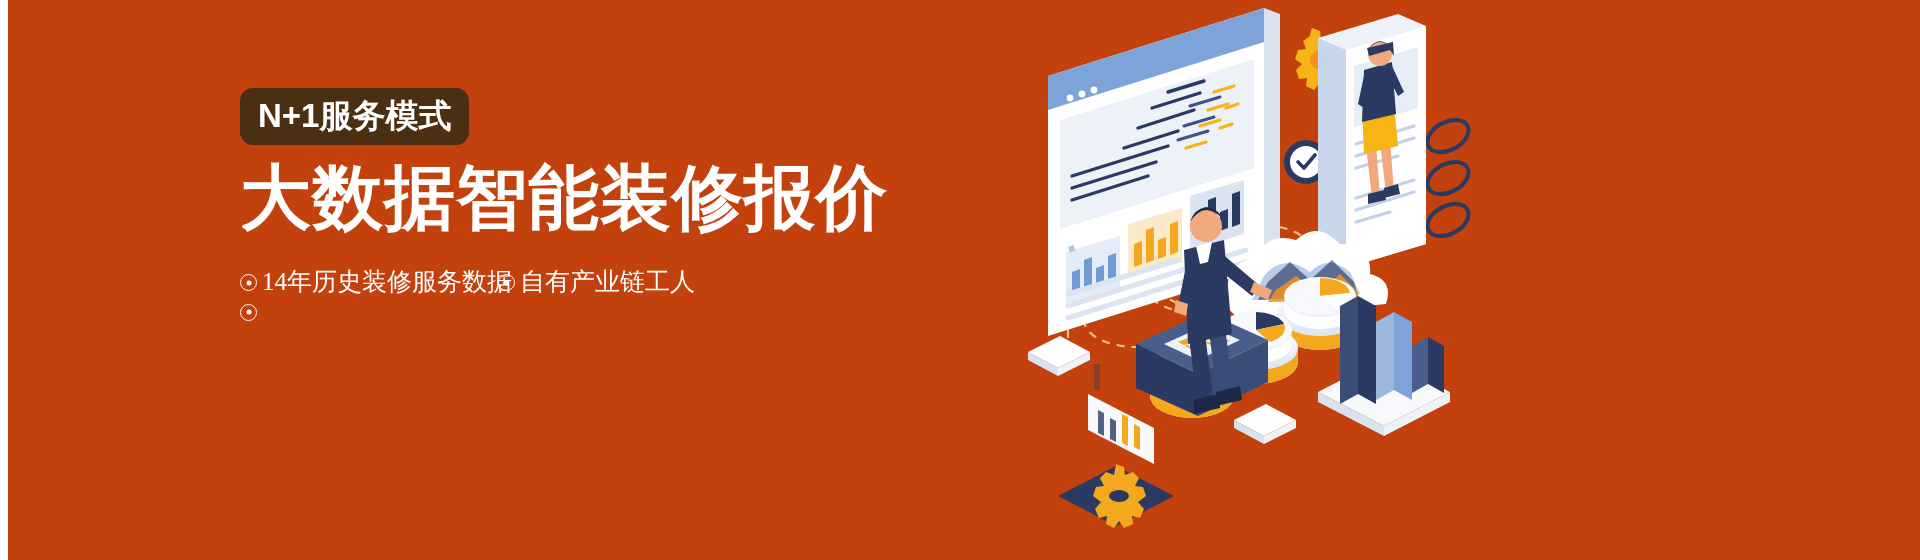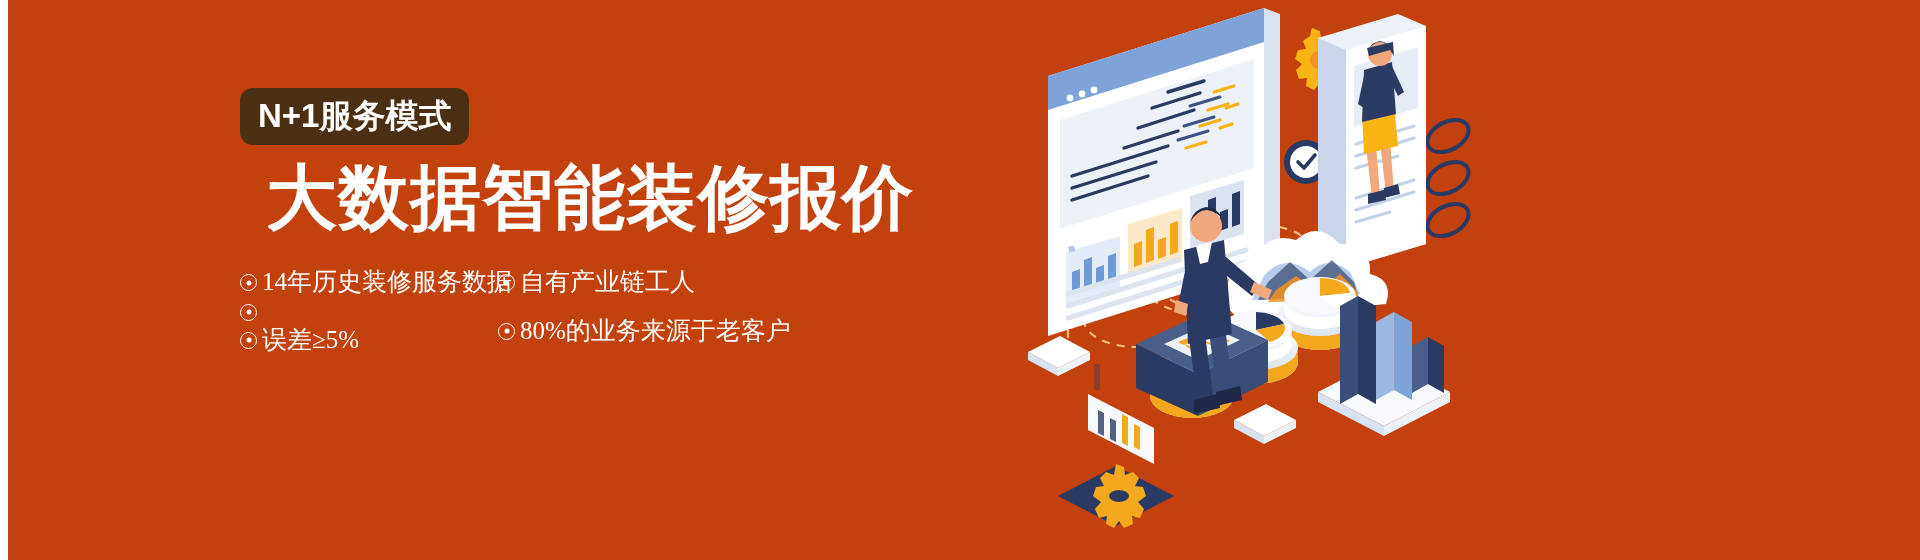--- a/index.html
+++ b/index.html
@@ -43,21 +43,20 @@
   }
   #headline {
     margin-top: 17px;
     color: #FFFFFF;
     font-family: "Liberation Sans", sans-serif;
     font-weight: bold;
     font-size: 71px;
     line-height: 1.02;
     letter-spacing: 1px;
     white-space: nowrap;
-    text-align: center;
   }
   #bullets {
     margin-top: 28px;
     display: flex;
     flex-direction: row;
     align-items: flex-start;
   }
   .bullet-col {
     display: flex;
     flex-direction: column;
@@ -120,34 +119,26 @@
     <div id="bullets">
 
       <div class="bullet-col col-left">
         <div class="bullet">
           <span class="dot"></span>
           <span>14年历史装修服务数据</span>
         </div>
         <div class="bullet">
           <span class="dot"></span>
         </div>
-        <div class="bullet">
-          <span class="dot"></span>
-          <span>误差≥5%</span>
-        </div>
       </div>
 
       <div class="bullet-col col-right">
         <div class="bullet">
           <span class="dot"></span>
           <span>自有产业链工人</span>
-        </div>
-        <div class="bullet">
-          <span class="dot"></span>
-          <span>80%的业务来源于老客户</span>
         </div>
       </div>
 
     </div>
   </div>
 
   <div id="art">
     <svg width="560" height="560" viewBox="0 0 560 560" xmlns="http://www.w3.org/2000/svg">
       <defs>
         <linearGradient id="gWhite" x1="0" y1="0" x2="0" y2="1">

